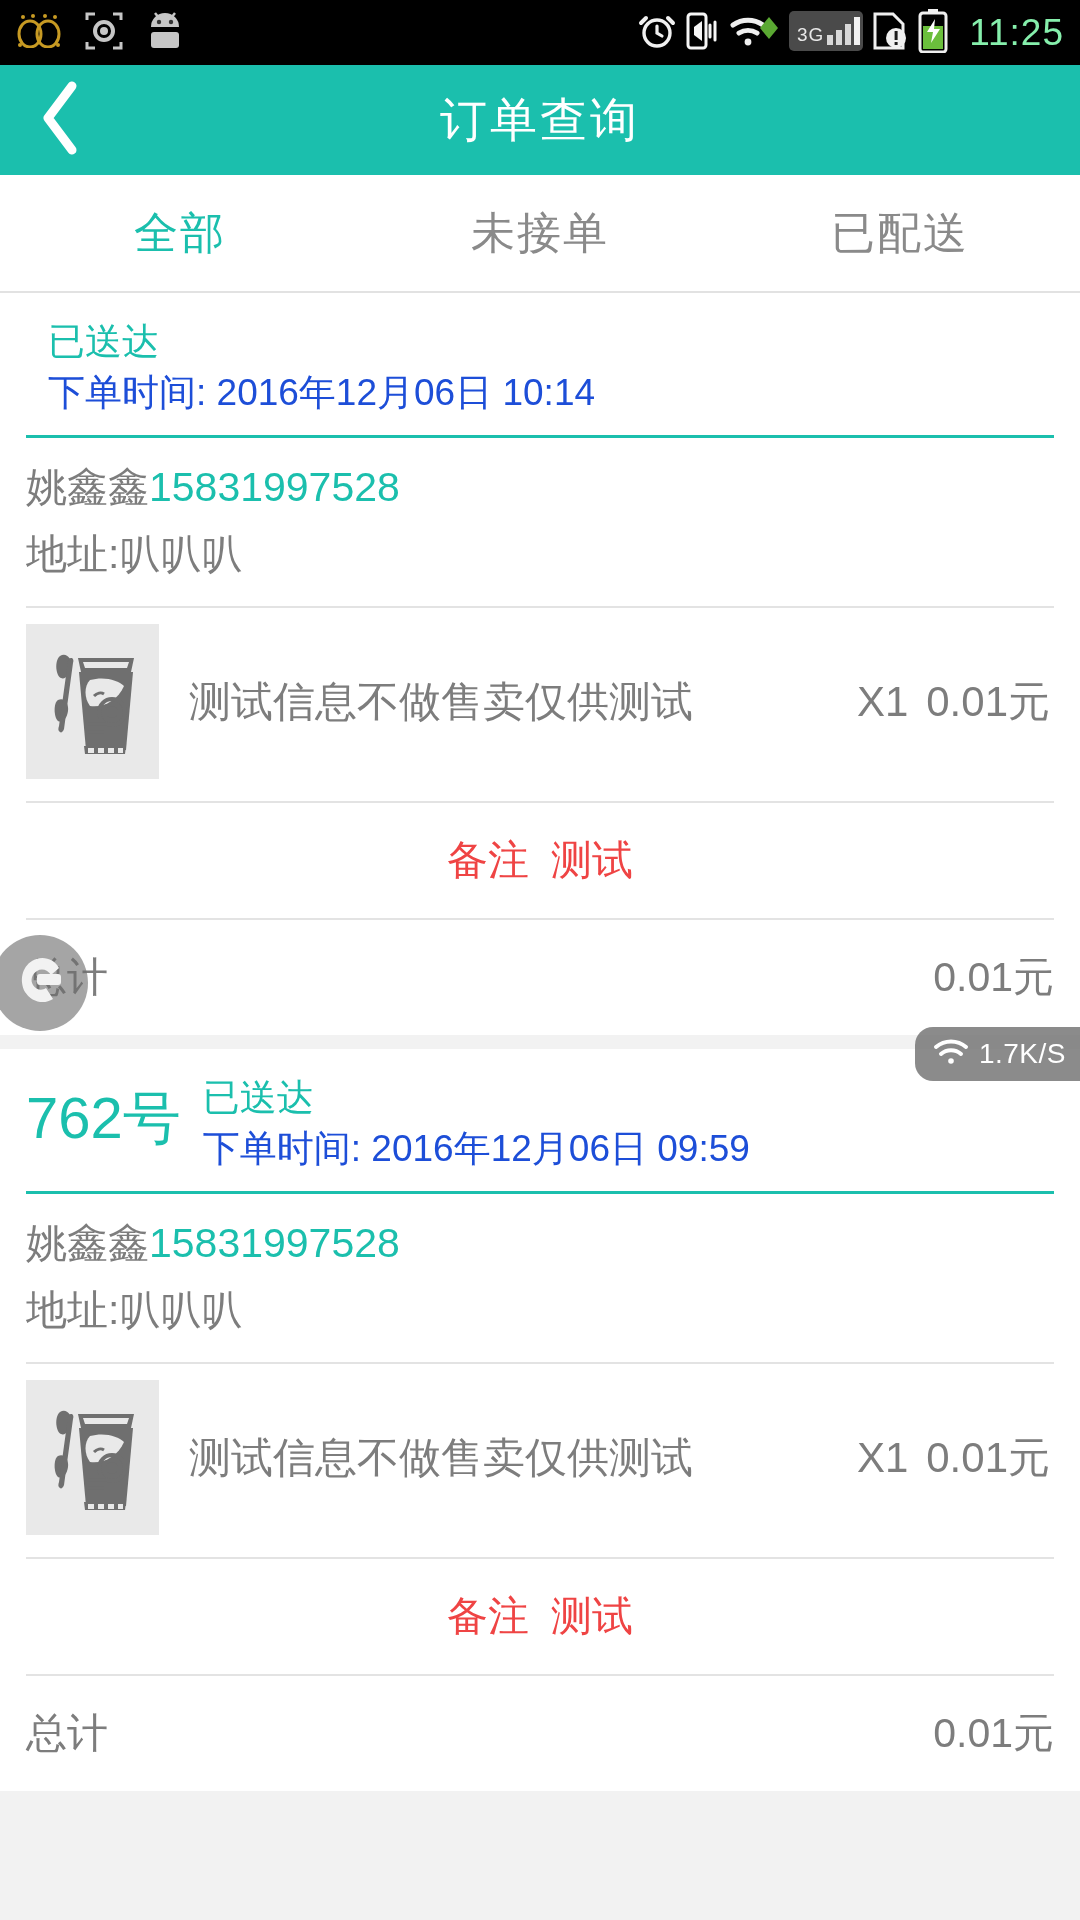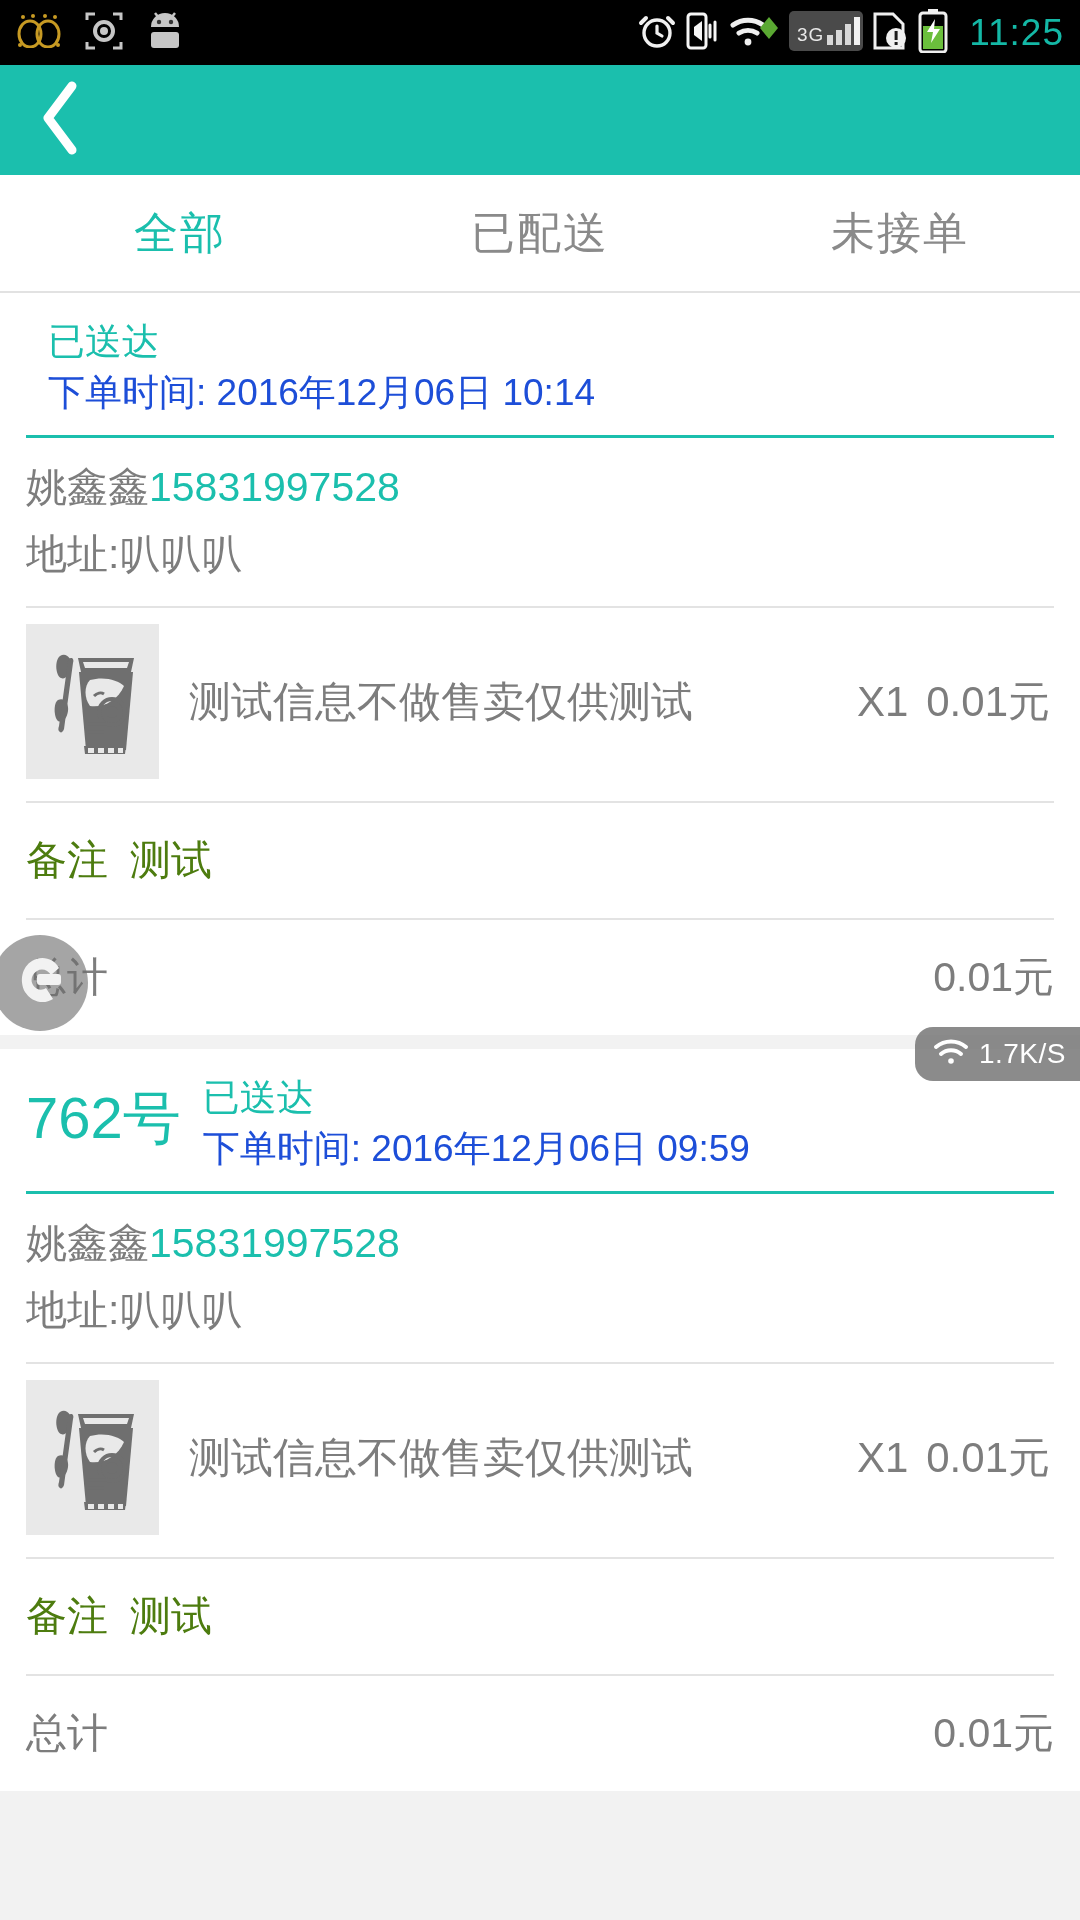--- a/index.html
+++ b/index.html
@@ -11,21 +11,21 @@
   }
   #screen { position:relative; width:1080px; height:1920px; background:#f2f2f2; }
 
   
   .statusbar {
     height:65px; background:#000000; display:flex; align-items:center;
     padding:0 16px; position:relative;
   }
   .sb-left { display:flex; align-items:center; gap:22px; }
   .sb-right { display:flex; align-items:center; gap:8px; margin-left:auto; }
-  .sb-clock { color:#14b8a6; font-size:37px; letter-spacing:1px; margin-left:12px; }
+  .sb-clock { color:#86efac; font-size:37px; letter-spacing:1px; margin-left:12px; }
   .sb-ico { display:block; }
 
   
   .header {
     height:110px; background:#1bbfad;
     display:flex; align-items:center; position:relative;
   }
   .back-btn {
     width:120px; height:110px; display:flex; align-items:center;
     justify-content:center; cursor:pointer;
@@ -75,21 +75,21 @@
   .prod-name {
     flex:1; font-size:42px; color:#7d7d7d; line-height:56px;
     margin-left:30px; margin-right:20px; max-width:560px;
   }
   .prod-qty-price {
     font-size:42px; color:#7d7d7d; white-space:nowrap; margin-left:auto;
     padding-right:4px;
   }
   .prod-qty-price .sep { display:inline-block; width:18px; }
 
-  .note-row { padding:30px 0 30px 0; font-size:41px; color:#4d7c0f; }
+  .note-row { padding:30px 0 30px 0; font-size:41px; color:#ef4444;text-align:center; }
   .note-row .note-gap { display:inline-block; width:22px; }
 
   .total-row {
     display:flex; align-items:center; justify-content:space-between;
     padding:30px 0 30px 0; font-size:41px; color:#7d7d7d;
   }
 
   
   .float-ball {
     position:absolute; left:-8px; top:935px; width:96px; height:96px;
@@ -198,26 +198,27 @@
   </div>
 
   <div class="header">
     <div class="back-btn">
       <span>
         <svg width="48" height="80" viewBox="0 0 48 80">
           <path d="M36 8L12 40l24 32" fill="none" stroke="#ffffff" stroke-width="9" stroke-linecap="round" stroke-linejoin="round"></path>
         </svg>
       </span>
     </div>
+    <div class="header-title">订单查询</div>
   </div>
 
   <div class="tabs">
     <div class="tab active">全部</div>
+    <div class="tab">未接单</div>
     <div class="tab">已配送</div>
-    <div class="tab">未接单</div>
   </div>
 
   <div class="list">
 
     <div class="order-card">
       <div class="order-head">
         <div class="order-meta">
           <div class="order-status">已送达</div>
           <div class="order-time">下单时间: 2016年12月06日 10:14</div>
         </div>

